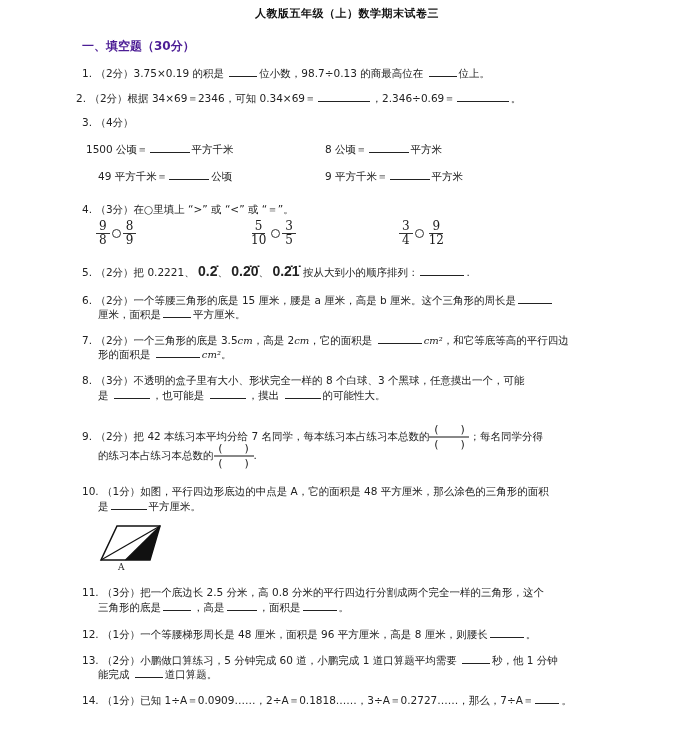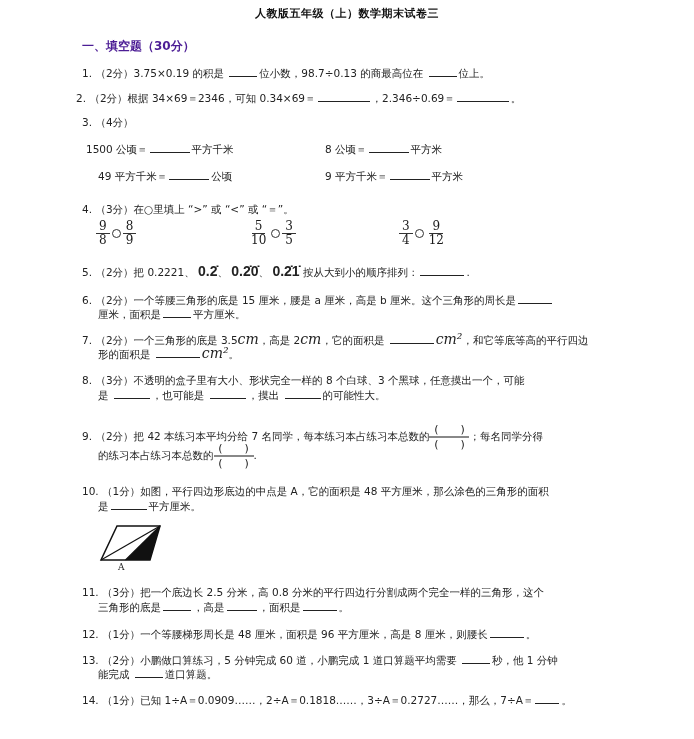--- a/index.html
+++ b/index.html
@@ -14,21 +14,21 @@
     font-size: 11px; font-weight: bold; letter-spacing: 0.5px; color: #111;
   }
   .section {
     left: 82px; top: 38px; font-size: 12px; font-weight: bold; color: #4c1d95;
   }
   .q { font-size: 10.5px; line-height: 14px; color: #222; }
   .blank {
     display: inline-block; border-bottom: 1px solid #222; height: 11px;
     vertical-align: baseline; margin: 0 2px;
   }
-  .unit-i { font-family: "DejaVu Serif", serif; font-style: italic; font-size: 14px; }
+  .unit-i { font-family: "DejaVu Serif", serif; font-style: italic; font-size: 10px; }
   .frac {
     display: inline-flex; flex-direction: column; align-items: center;
     vertical-align: middle; font-family: "DejaVu Serif", serif; font-size: 12px; line-height: 13px;
   }
   .frac .num { padding: 0 3px; border-bottom: 1px solid #333; }
   .frac .den { padding: 0 3px; }
   .circ { display: inline-block; width: 7px; height: 7px; border: 1px solid #333; border-radius: 50%; vertical-align: middle; margin: 0 2px; }
   .pfrac {
     display: inline-flex; flex-direction: column; align-items: center;
     vertical-align: middle; font-size: 11px; line-height: 11px; width: 40px;

